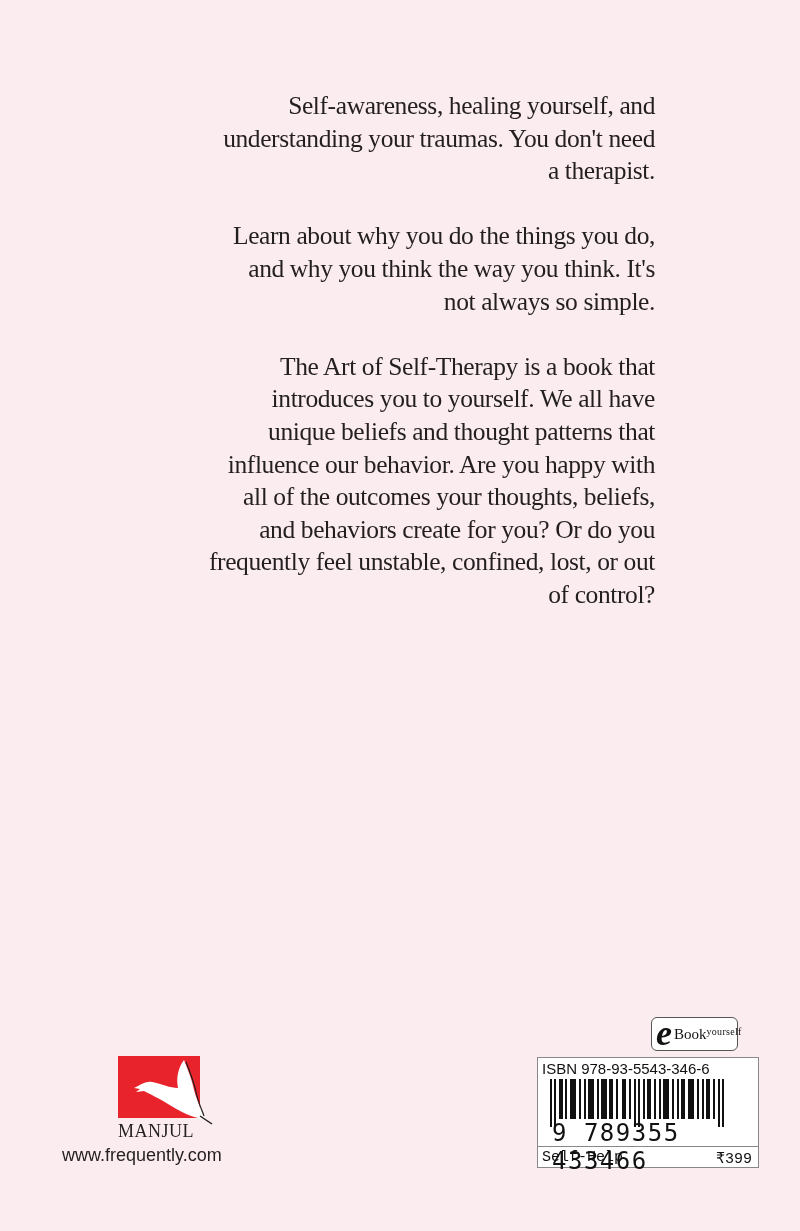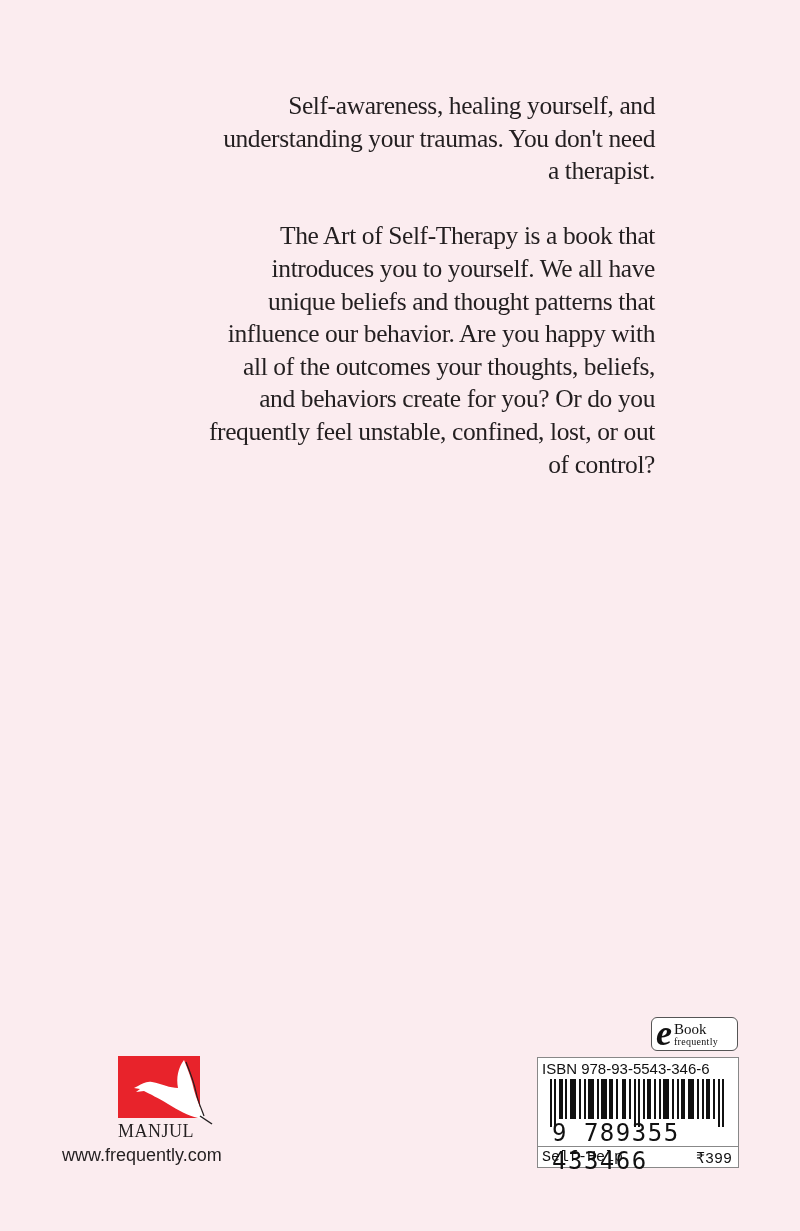--- a/index.html
+++ b/index.html
@@ -47,27 +47,27 @@
     border: 1px solid #555; border-radius: 6px;
     background: #fff;
     display: flex; align-items: center;
     box-sizing: border-box;
   }
   .ebook-e {
     font-family: "Liberation Serif", serif; font-style: italic;
     font-size: 36px; line-height: 30px; font-weight: bold;
     margin-left: 4px; margin-top: -2px; color: #111;
   }
-  .ebook-text { display: flex; flex-direction: column; margin-left: 2px; line-height: 1; }
+  .ebook-text { display: flex; margin-left: 2px; line-height: 1; }
   .ebook-book { font-family: "Liberation Serif", serif; font-size: 15px; color:#111; }
   .ebook-avail { font-family: "Liberation Serif", serif; font-size: 10px; color:#111; letter-spacing: 0.3px; }
 
   .isbn-box {
     position: absolute; left: 537px; top: 1057px;
-    width: 202px; height: 111px;
+    width: 222px; height: 111px;
     background: #fff;
     border: 1px solid #888;
     box-sizing: border-box;
   }
   .isbn-label {
     position: absolute; left: 4px; top: 2px;
     font-family: "Liberation Sans", sans-serif;
     font-size: 15px; color: #111; letter-spacing: 0;
   }
   .barcode { position: absolute; left: 8px; top: 21px; }
@@ -84,20 +84,23 @@
   .isbn-category { position: absolute; left: 4px; top: 2px; }
   .isbn-price { position: absolute; right: 6px; top: 2px; }
 </style>
 </head>
 <body>
 
 <div class="blurb">
   <p>Self-awareness, healing yourself, and
 understanding your traumas. You don't need
 a therapist.</p>
+  <p>Learn about why you do the things you do,
+and why you think the way you think. It's
+not always so simple.</p>
   <p>The Art of Self-Therapy is a book that
 introduces you to yourself. We all have
 unique beliefs and thought patterns that
 influence our behavior. Are you happy with
 all of the outcomes your thoughts, beliefs,
 and behaviors create for you? Or do you
 frequently feel unstable, confined, lost, or out
 of control?</p>
 </div>
 
@@ -108,21 +111,21 @@
     <path d="M74 58 L86 66" stroke="#231f20" stroke-width="1.5" fill="none"></path>
   </svg>
 </div>
 <div class="publisher-name">MANJUL</div>
 <div class="publisher-url">www.frequently.com</div>
 
 <div class="ebook-badge">
   <span class="ebook-e">e</span>
   <span class="ebook-text">
     <span class="ebook-book">Book</span>
-    <span class="ebook-avail">frequently</span>
+    <span class="ebook-avail">yourself</span>
   </span>
 </div>
 
 <div class="isbn-box">
   <div class="isbn-label">ISBN 978-93-5543-346-6</div>
   <svg class="barcode" width="186" height="48" viewBox="0 0 186 48">
     <g fill="#111">
       <rect x="4" y="0" width="2" height="48"></rect>
         <rect x="8" y="0" width="2" height="48"></rect>
       <rect x="13" y="0" width="4" height="40"></rect>

